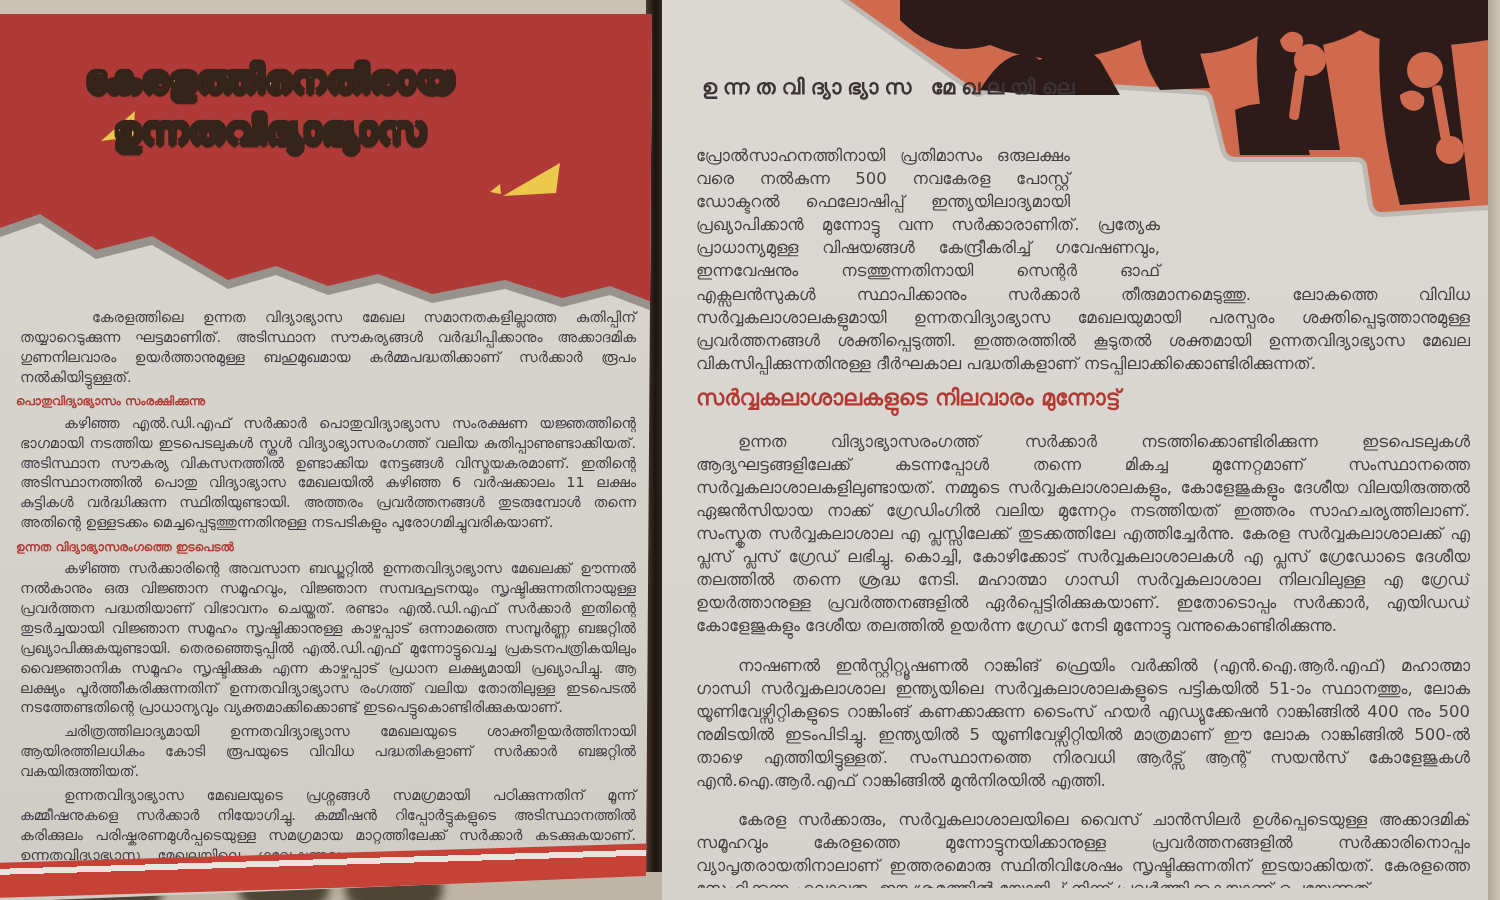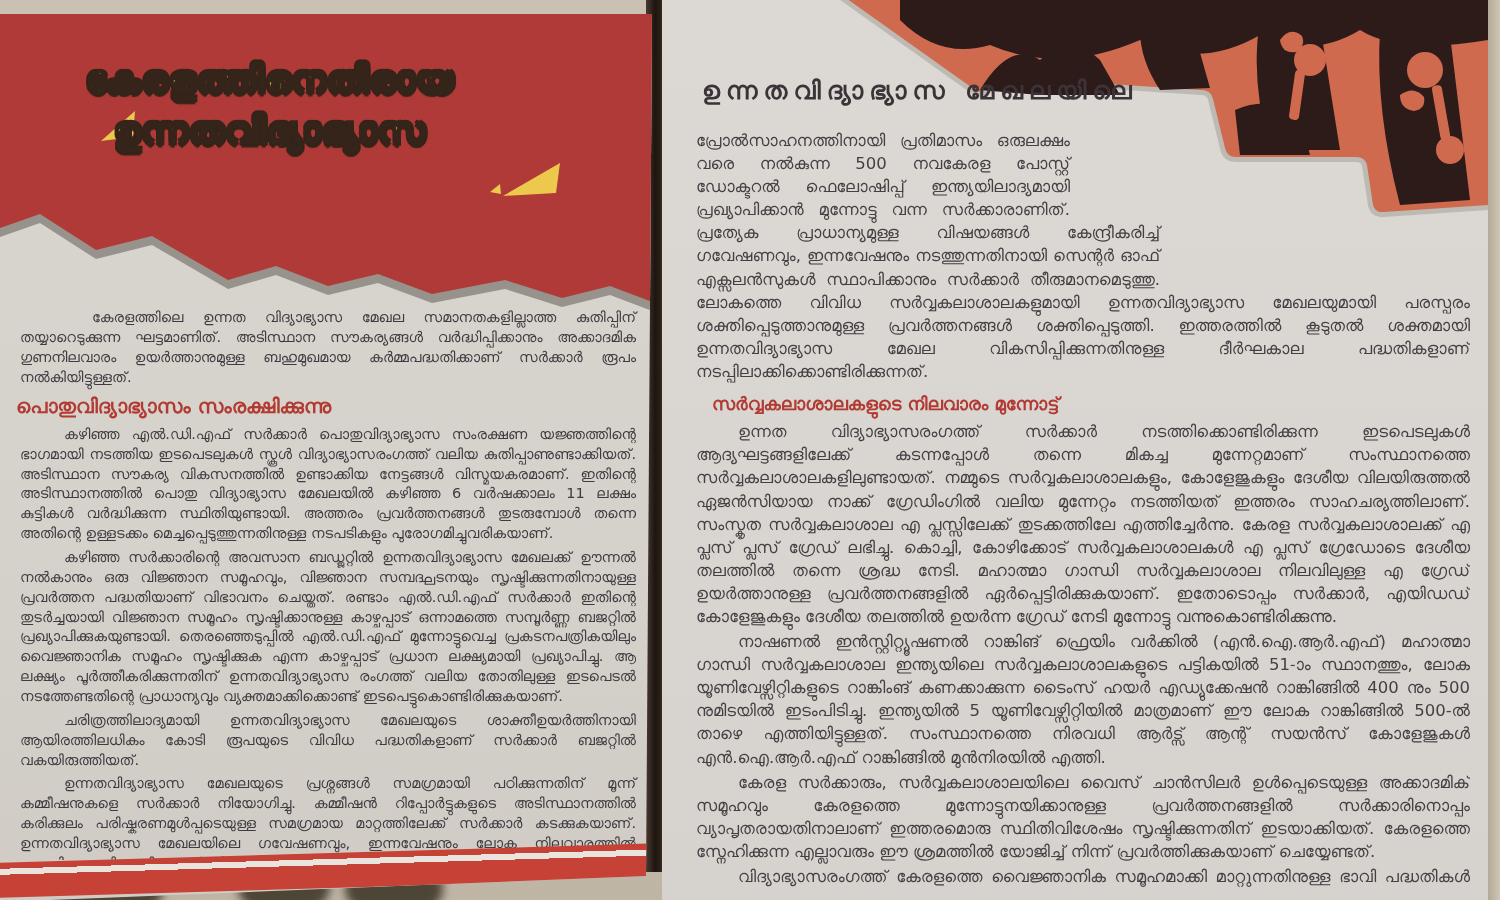--- a/index.html
+++ b/index.html
@@ -31,44 +31,44 @@
     color:#f2d04e;font-weight:bold;font-size:37px;line-height:1.38;
     -webkit-text-stroke:2px #34241a;
     text-shadow:-2px -2px 0 #34241a,2px -2px 0 #34241a,-2px 2px 0 #34241a,2px 2px 0 #34241a,0 4px 1px #34241a;
     letter-spacing:1px;}
   .left-body{
     position:absolute;left:16px;top:290px;width:624px;height:556px;
     color:#403b40;font-size:14.5px;line-height:1.37;text-align:justify;overflow:hidden;}
   .left-body p{margin:4px;}
   .left-body p.indent{text-indent:72px;}
   .left-body p.indent2{text-indent:44px;}
-  .red-head{color:#b23a33;font-weight:bold;font-size:20px;margin:6px 0 4px 0;}
+  .red-head{color:#b23a33;font-weight:bold;font-size:12px;margin:6px 0 4px 0;}
   .bottom-stripe{
     position:absolute;left:-10px;bottom:14px;width:680px;height:35px;
     transform:rotate(-1.7deg);
     background:linear-gradient(180deg,#c64136 0 6px,#e9e5de 6px 12px,#c64136 12px 35px);}
 
   
   .right-page{position:absolute;left:662px;top:0;width:826px;height:900px;
     background:linear-gradient(180deg,#dcd8d3 0%,#d9d5d0 55%,#d6d2cd 100%);
     overflow:hidden;}
   .illus{position:absolute;right:0;top:0;}
   .right-head{
     position:absolute;left:40px;top:72px;color:#3b3337;font-weight:bold;
-    font-size:25px;line-height:1.5;}
+    font-size:21px;line-height:1.5;}
   .right-head .l1{letter-spacing:6px;}
   .right-head .l2{letter-spacing:1px;}
   .right-body{
     position:absolute;left:34px;top:128px;width:774px;height:760px;
     color:#464045;font-size:16.5px;line-height:1.4;text-align:justify;overflow:hidden;}
-  .right-body p{margin:1px 0 2px 0;}
+  .right-body p{margin:16px 0 2px 0;}
   .right-body p.indent{text-indent:42px;}
   .float-spacer-a{float:right;clear:right;width:400px;height:76px;}
   .float-spacer-b{float:right;clear:right;width:310px;height:68px;}
-  .red-head-r{color:#b23a33;font-weight:bold;font-size:18px;margin:8px 0 4px 16px;clear:both;}
+  .red-head-r{color:#b23a33;font-weight:bold;font-size:22px;margin:8px 0 4px 0;clear:both;}
 </style>
 </head>
 <body>
 
 <div class="photo">
 
   <div class="floor"></div>
   <div class="foot-blob" style="left:28px;top:860px;width:135px;height:60px;"></div>
   <div class="foot-blob" style="left:238px;top:858px;width:92px;height:58px;"></div>
   <div class="foot-blob" style="left:345px;top:860px;width:98px;height:58px;"></div>
@@ -132,20 +132,21 @@
 
     <div class="banner-title">
       <div>കേരളത്തിനെതിരായ</div>
       <div>ഉന്നതവിദ്യാഭ്യാസ</div>
     </div>
 
     <div class="left-body">
       <p class="indent">കേരളത്തിലെ ഉന്നത വിദ്യാഭ്യാസ മേഖല സമാനതകളില്ലാത്ത കുതിപ്പിന് തയ്യാറെടുക്കുന്ന ഘട്ടമാണിത്. അടിസ്ഥാന സൗകര്യങ്ങൾ വർദ്ധിപ്പിക്കാനും അക്കാദമിക ഗുണനിലവാരം ഉയർത്താനുമുള്ള ബഹുമുഖമായ കർമ്മപദ്ധതിക്കാണ് സർക്കാർ രൂപം നൽകിയിട്ടുള്ളത്.</p>
       <div class="red-head">പൊതുവിദ്യാഭ്യാസം സംരക്ഷിക്കുന്നു</div>
       <p class="indent2">കഴിഞ്ഞ എൽ.ഡി.എഫ് സർക്കാർ പൊതുവിദ്യാഭ്യാസ സംരക്ഷണ യജ്ഞത്തിന്റെ ഭാഗമായി നടത്തിയ ഇടപെടലുകൾ സ്കൂൾ വിദ്യാഭ്യാസരംഗത്ത് വലിയ കുതിപ്പാണുണ്ടാക്കിയത്. അടിസ്ഥാന സൗകര്യ വികസനത്തിൽ ഉണ്ടാക്കിയ നേട്ടങ്ങൾ വിസ്മയകരമാണ്. ഇതിന്റെ അടിസ്ഥാനത്തിൽ പൊതു വിദ്യാഭ്യാസ മേഖലയിൽ കഴിഞ്ഞ 6 വർഷക്കാലം 11 ലക്ഷം കുട്ടികൾ വർദ്ധിക്കുന്ന സ്ഥിതിയുണ്ടായി. അത്തരം പ്രവർത്തനങ്ങൾ തുടരുമ്പോൾ തന്നെ അതിന്റെ ഉള്ളടക്കം മെച്ചപ്പെടുത്തുന്നതിനുള്ള നടപടികളും പുരോഗമിച്ചുവരികയാണ്.</p>
+      <div class="red-head">ഉന്നത വിദ്യാഭ്യാസരംഗത്തെ ഇടപെടൽ</div>
       <p class="indent2">കഴിഞ്ഞ സർക്കാരിന്റെ അവസാന ബഡ്ജറ്റിൽ ഉന്നതവിദ്യാഭ്യാസ മേഖലക്ക് ഊന്നൽ നൽകാനും ഒരു വിജ്ഞാന സമൂഹവും, വിജ്ഞാന സമ്പദ്ഘടനയും സൃഷ്ടിക്കുന്നതിനായുള്ള പ്രവർത്തന പദ്ധതിയാണ് വിഭാവനം ചെയ്തത്. രണ്ടാം എൽ.ഡി.എഫ് സർക്കാർ ഇതിന്റെ തുടർച്ചയായി വിജ്ഞാന സമൂഹം സൃഷ്ടിക്കാനുള്ള കാഴ്ചപ്പാട് ഒന്നാമത്തെ സമ്പൂർണ്ണ ബജറ്റിൽ പ്രഖ്യാപിക്കുകയുണ്ടായി. തെരഞ്ഞെടുപ്പിൽ എൽ.ഡി.എഫ് മുന്നോട്ടുവെച്ച പ്രകടനപത്രികയിലും വൈജ്ഞാനിക സമൂഹം സൃഷ്ടിക്കുക എന്ന കാഴ്ചപ്പാട് പ്രധാന ലക്ഷ്യമായി പ്രഖ്യാപിച്ചു. ആ ലക്ഷ്യം പൂർത്തീകരിക്കുന്നതിന് ഉന്നതവിദ്യാഭ്യാസ രംഗത്ത് വലിയ തോതിലുള്ള ഇടപെടൽ നടത്തേണ്ടതിന്റെ പ്രാധാന്യവും വ്യക്തമാക്കിക്കൊണ്ട് ഇടപെട്ടുകൊണ്ടിരിക്കുകയാണ്.</p>
       <p class="indent2">ചരിത്രത്തിലാദ്യമായി ഉന്നതവിദ്യാഭ്യാസ മേഖലയുടെ ശാക്തീഉയർത്തിനായി ആയിരത്തിലധികം കോടി രൂപയുടെ വിവിധ പദ്ധതികളാണ് സർക്കാർ ബജറ്റിൽ വകയിരുത്തിയത്.</p>
       <p class="indent2">ഉന്നതവിദ്യാഭ്യാസ മേഖലയുടെ പ്രശ്നങ്ങൾ സമഗ്രമായി പഠിക്കുന്നതിന് മൂന്ന് കമ്മീഷനുകളെ സർക്കാർ നിയോഗിച്ചു. കമ്മീഷൻ റിപ്പോർട്ടുകളുടെ അടിസ്ഥാനത്തിൽ കരിക്കുലം പരിഷ്കരണമുൾപ്പടെയുള്ള സമഗ്രമായ മാറ്റത്തിലേക്ക് സർക്കാർ കടക്കുകയാണ്. ഉന്നതവിദ്യാഭ്യാസ മേഖലയിലെ ഗവേഷണവും, ഇന്നവേഷനും ലോക നിലവാരത്തിൽ എത്തിക്കുന്നതിനായി ട്രാൻസിലേഷണൽ റിസേർച്ച് സെന്ററുകൾ സ്ഥാപിക്കുന്നതിന് 9 സർവ്വകലാശാലകൾക്ക് ഓരോന്നിനും 20 കോടി രൂപ വീതം അനുവദിച്ചു. അന്താരാഷ്ട്ര സൗകര്യങ്ങളുള്ള ഹോസ്റ്റലുകളുടെ നിർമ്മാണവും വിവിധ സർവ്വകലാശാലകളിൽ നടന്നുവരികയാണ്.</p>
 
     </div>
 
     <div class="bottom-stripe"></div>
   </div>
 
 </div>

